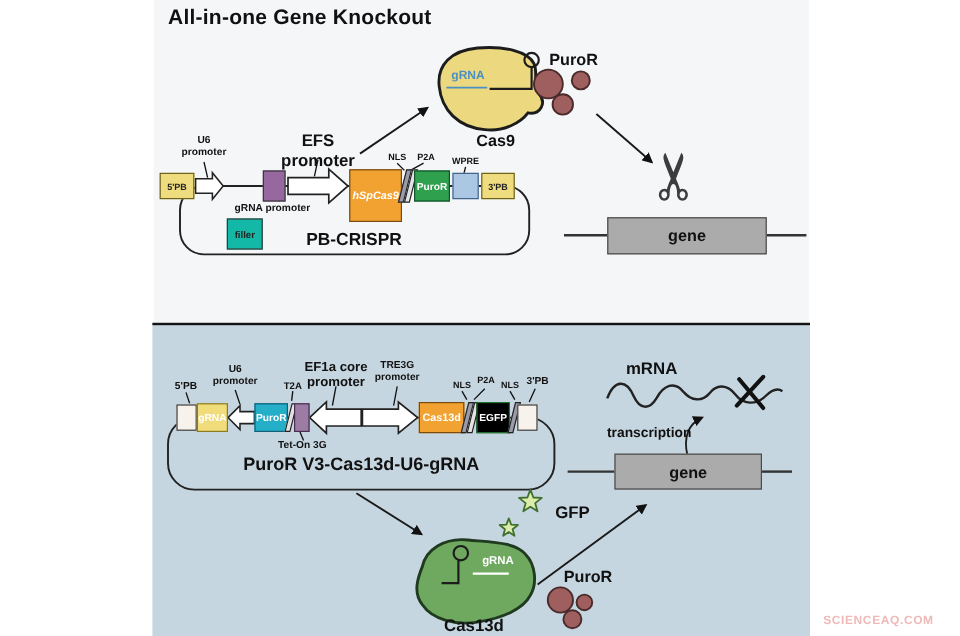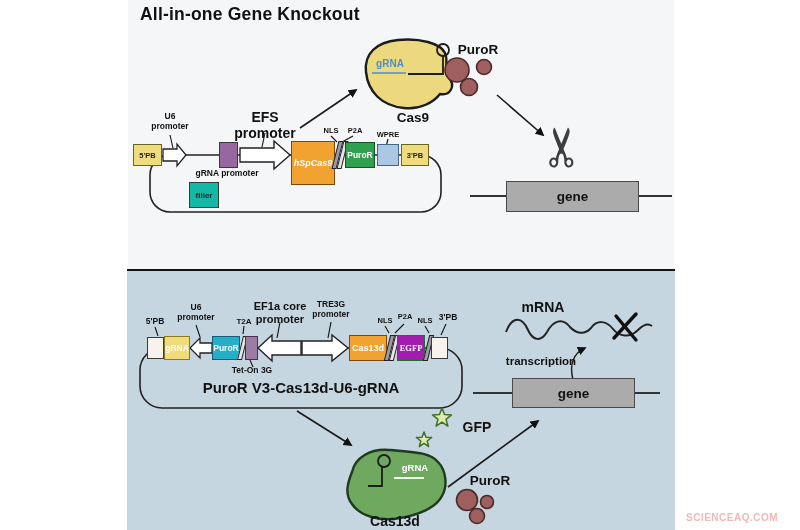--- a/index.html
+++ b/index.html
@@ -146,39 +146,40 @@
   <div class="box" style="left:401px;top:144px;width:28px;height:22px;background:#eedc7e;border:1.3px solid #6b6320;font-size:7.5px;color:#222;">3'PB</div>
 
   <div class="lbl" style="left:138px;top:112px;width:64px;font-size:8.5px;">U6
 promoter</div>
   <div class="lbl" style="left:233px;top:109px;width:64px;font-size:14px;">EFS
 promoter</div>
   <div class="lbl" style="left:187px;top:169px;width:80px;font-size:8.5px;">gRNA promoter</div>
   <div class="lbl" style="left:318px;top:127px;width:26px;font-size:7.5px;">NLS</div>
   <div class="lbl" style="left:342px;top:127px;width:26px;font-size:7.5px;">P2A</div>
   <div class="lbl" style="left:372px;top:131px;width:32px;font-size:7.5px;">WPRE</div>
+  <div class="lbl" style="left:215px;top:192px;width:160px;font-size:14.5px;">PB-CRISPR</div>
 
   <div class="lbl" style="left:370px;top:58px;width:40px;font-size:10px;color:#4a90c4;">gRNA</div>
   <div class="lbl" style="left:383px;top:110px;width:60px;font-size:13.5px;">Cas9</div>
   <div class="lbl" style="left:448px;top:42px;width:60px;font-size:13.5px;">PuroR</div>
 
   <div class="scissors" style="left:527px;top:112px;width:70px;height:70px;font-size:54px;">✂</div>
 
   <div class="box" style="left:506px;top:181px;width:133px;height:31px;background:#ababab;border:1.8px solid #4a4a4a;font-size:13.5px;color:#111;">gene</div>
 
 
   <div class="box" style="left:147px;top:337px;width:17px;height:22px;background:#f7f3ec;border:1.2px solid #3a3a3a;"></div>
   <div class="box" style="left:164px;top:336px;width:26px;height:24px;background:#f0dc7a;border:1.2px solid #8a7a20;font-size:8.5px;color:#fff;">gRNA</div>
   <div class="box" style="left:212px;top:336px;width:28px;height:24px;background:#25aec8;border:1.2px solid #11607a;font-size:8.5px;color:#fff;">PuroR</div>
   <div class="sliver" style="left:240px;top:336px;width:4.5px;height:24px;background:#e3e3e3;"></div>
   <div class="box" style="left:245px;top:336px;width:13px;height:24px;background:#9c7ba4;border:1.2px solid #4a2f52;"></div>
   <div class="box" style="left:349px;top:335px;width:38px;height:26px;background:#f2a231;border:1.3px solid #7a4a10;font-size:9px;color:#fff;">Cas13d</div>
   <div class="sliver" style="left:387px;top:335px;width:4.5px;height:26px;background:#9a9aa8;"></div>
   <div class="sliver" style="left:392px;top:335px;width:4.5px;height:26px;background:#e3e3e3;"></div>
-  <div class="box" style="left:397px;top:335px;width:28px;height:26px;background:#a21caf;border:1.3px solid #1e6e2e;font-size:8.5px;color:#fff;font-family:Liberation Serif, serif;">EGFP</div>
+  <div class="box" style="left:397px;top:335px;width:28px;height:26px;background:#000000;border:1.3px solid #1e6e2e;font-size:8.5px;color:#fff;">EGFP</div>
   <div class="sliver" style="left:426px;top:335px;width:4.5px;height:26px;background:#9a9aa8;"></div>
   <div class="box" style="left:431px;top:337px;width:17px;height:22px;background:#f7f3ec;border:1.2px solid #3a3a3a;"></div>
 
   <div class="lbl" style="left:135px;top:317px;width:40px;font-size:8.5px;">5'PB</div>
   <div class="lbl" style="left:167px;top:303px;width:58px;font-size:8.5px;">U6
 promoter</div>
   <div class="lbl" style="left:229px;top:317px;width:30px;font-size:8px;">T2A</div>
   <div class="lbl" style="left:216px;top:366px;width:72px;font-size:8.5px;">Tet-On 3G</div>
   <div class="lbl" style="left:248px;top:300px;width:64px;font-size:11px;">EF1a core
 promoter</div>

